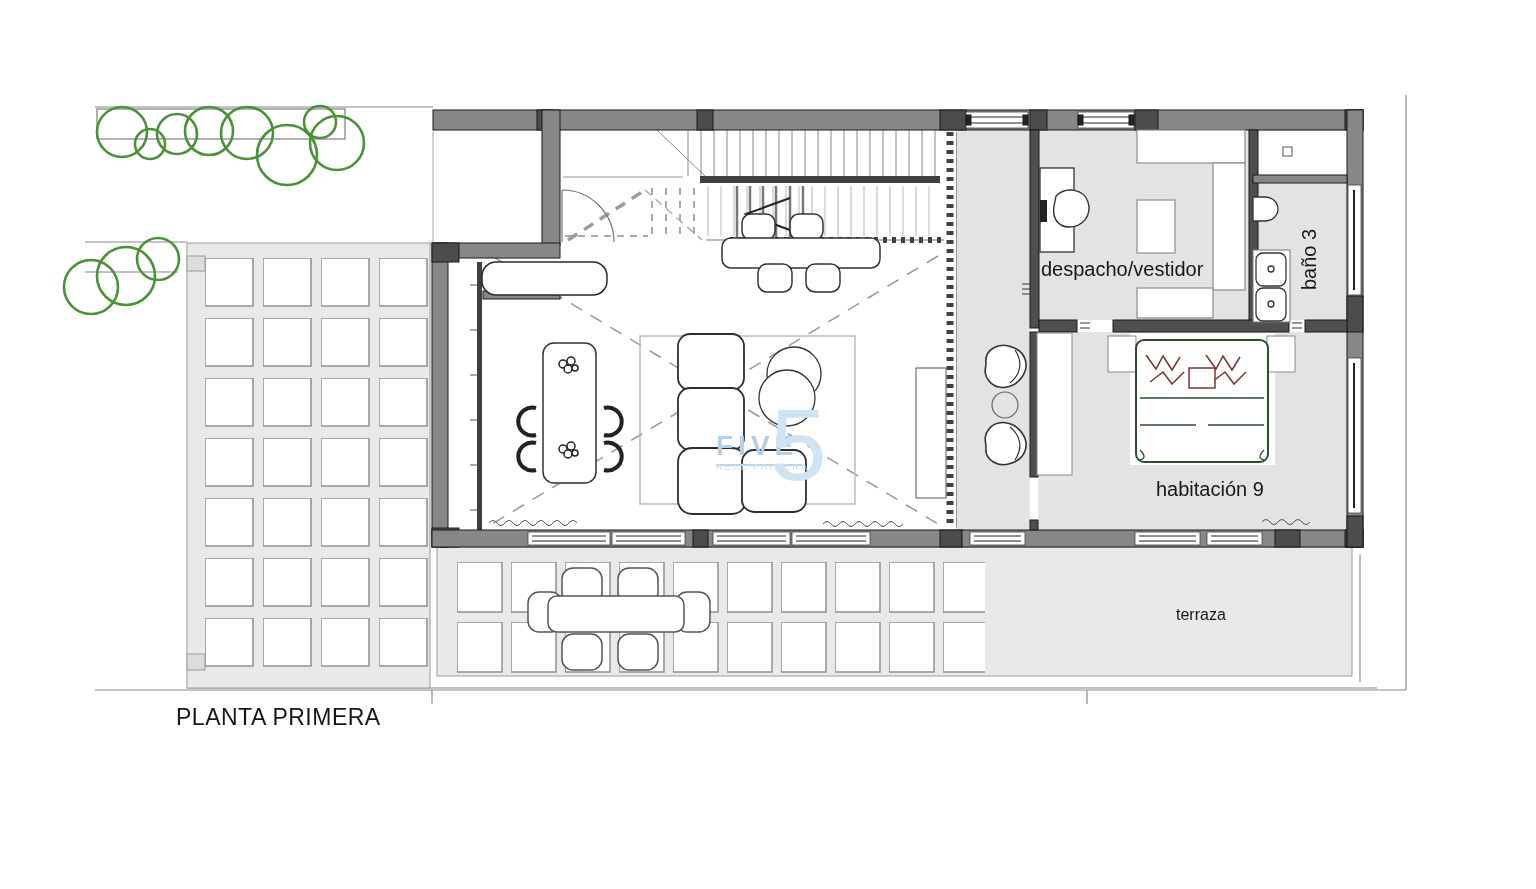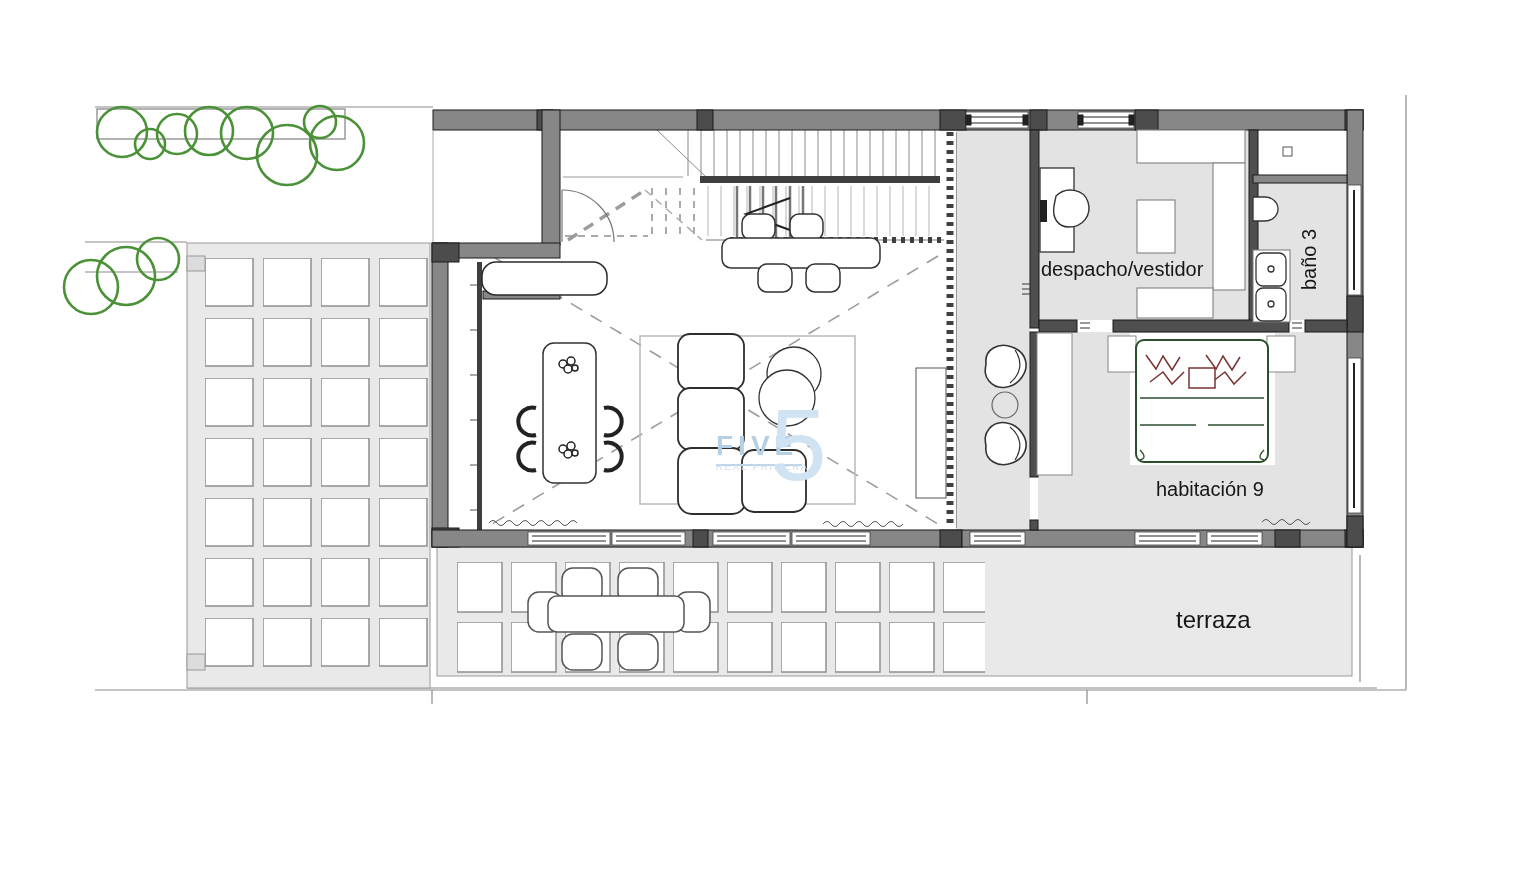--- a/index.html
+++ b/index.html
@@ -4,21 +4,21 @@
 <style>
   html,body{margin:0;padding:0;background:#ffffff;}
   #plan{
     position:relative;width:1536px;height:750px;background:#ffffff;overflow:hidden;
     font-family:"Liberation Sans",sans-serif;color:#161616;
   }
   #plan svg{position:absolute;left:0;top:0;}
   .lbl{position:absolute;white-space:nowrap;color:#161616;}
   .lbl-despacho{left:1041px;top:258px;font-size:20px;}
   .lbl-habitacion{left:1156px;top:478px;font-size:20px;}
-  .lbl-terraza{left:1176px;top:606px;font-size:24px;}
+  .lbl-terraza{left:1176px;top:606px;font-size:16px;}
   .lbl-title{left:176px;top:704px;font-size:23px;letter-spacing:.5px;}
   .lbl-bano{left:1278px;top:223px;width:64px;height:72px;display:flex;align-items:center;justify-content:center;font-size:20px;}
   .lbl-bano span{transform:rotate(-90deg);white-space:nowrap;display:block;}
   .wm{position:absolute;left:714px;top:402px;width:120px;height:95px;pointer-events:none;}
   .wm-five{position:absolute;left:2px;top:28px;font-size:28px;font-weight:700;letter-spacing:5px;color:#b5cfe5;border-bottom:2px solid #bcd4e8;padding:0 4px 2px 0;}
   .wm-tag{position:absolute;left:2px;top:60px;font-size:9px;letter-spacing:2.2px;color:#c9dcee;}
   .wm-5{position:absolute;left:56px;top:-8px;font-size:102px;line-height:1;color:#cfe3f2;font-weight:400;}
 </style>
 </head>
 <body>
@@ -381,20 +381,21 @@
       <rect x="548" y="596" width="136" height="36" rx="9"></rect>
     </g>
   </svg>
 
   <div class="lbl lbl-despacho">despacho/vestidor</div>
   <div class="lbl lbl-bano">
       <span>baño 3</span>
     </div>
   <div class="lbl lbl-habitacion">habitación 9</div>
   <div class="lbl lbl-terraza">terraza</div>
+  <div class="lbl lbl-title">PLANTA PRIMERA</div>
 
   <div class="wm">
     <div class="wm-five">FIVE</div>
     <div class="wm-tag">REAL PRIMERA</div>
     <div class="wm-5">5</div>
   </div>
 
 </div>
 
 </body></html>

